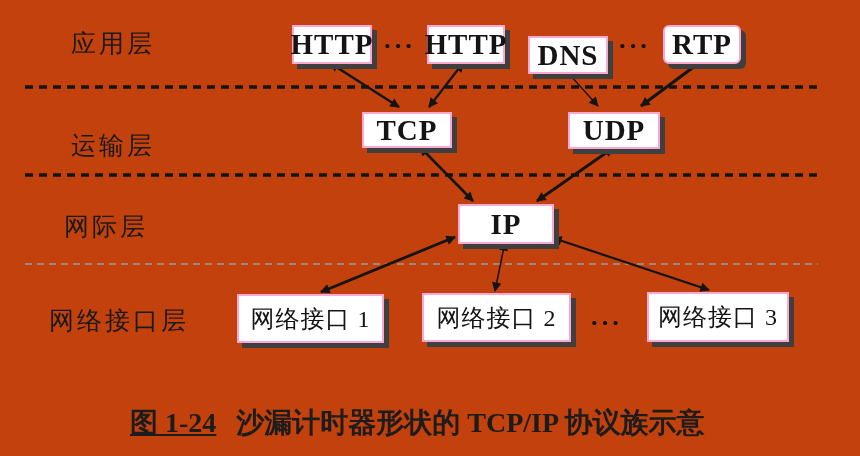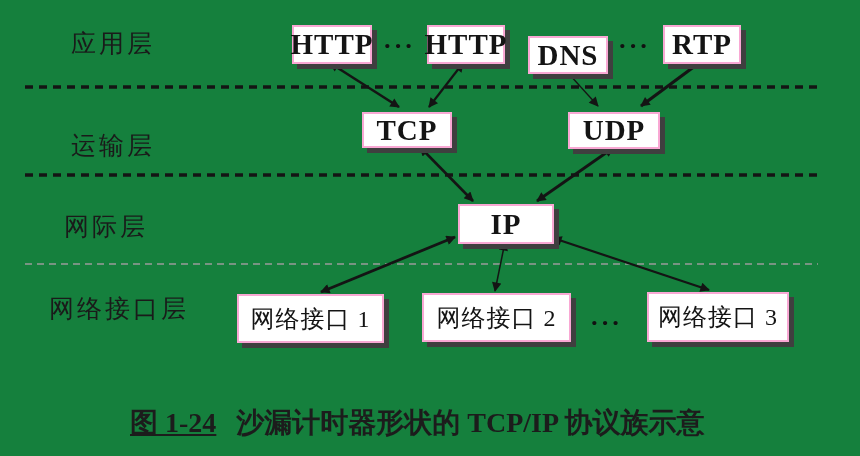--- a/index.html
+++ b/index.html
@@ -1,17 +1,17 @@
 <!DOCTYPE html>
 <html><head>
 <meta charset="utf-8">
 <style>
   html,body{margin:0;padding:0;background:#ffffff;}
   .stage{
-    position:relative;width:860px;height:456px;background:#15803d;overflow:hidden;
+    position:relative;width:860px;height:456px;background:#c2410c;overflow:hidden;
     font-family:"Liberation Serif","DejaVu Serif",serif;color:#141414;
   }
   .layer-label{
     position:absolute;font-size:25px;letter-spacing:3px;color:#1a1a1a;white-space:nowrap;
   }
   .pbox{
     position:absolute;background:#ffffff;border:2px solid #f9a8d4;
     box-shadow:5px 5px 0 0 #3f3f3f;
     display:flex;align-items:center;justify-content:center;
     white-space:nowrap;z-index:3;
@@ -34,21 +34,21 @@
   }
 </style>
 </head>
 <body>
 
 <div class="stage">
 
   <div class="layer-label" style="left:71px;top:27px;">应用层</div>
   <div class="layer-label" style="left:71px;top:116px;margin-top:13px;">运输层</div>
   <div class="layer-label" style="left:64px;top:210px;">网际层</div>
-  <div class="layer-label" style="left:49px;top:292px;">网络接口层</div>
+  <div class="layer-label" style="left:49px;top:304px;">网络接口层</div>
 
   <svg class="arrows" width="860" height="456" viewBox="0 0 860 456">
     <defs>
       <marker id="ah" viewBox="0 0 10 10" refX="9" refY="5" markerWidth="11" markerHeight="9.5" markerUnits="userSpaceOnUse" orient="auto-start-reverse">
         <path d="M0,0 L10,5 L0,10 z" fill="#141414"></path>
       </marker>
     </defs>
 
     <line x1="25" y1="87" x2="818" y2="87" stroke="#141414" stroke-width="3.5" stroke-dasharray="8 6"></line>
     <line x1="25" y1="175" x2="818" y2="175" stroke="#141414" stroke-width="3.5" stroke-dasharray="8 6"></line>
@@ -65,21 +65,21 @@
     <line x1="455" y1="237" x2="321" y2="292" stroke="#141414" stroke-width="2.8" marker-start="url(#ah)" marker-end="url(#ah)"></line>
     <line x1="505" y1="242" x2="495" y2="291" stroke="#141414" stroke-width="1.5" marker-start="url(#ah)" marker-end="url(#ah)"></line>
     <line x1="553" y1="238" x2="709" y2="290" stroke="#141414" stroke-width="2.2" marker-start="url(#ah)" marker-end="url(#ah)"></line>
   </svg>
 
   <div class="pbox en" style="left:292px;top:25px;width:76px;height:35px;">HTTP</div>
   <div class="dots" style="left:383px;top:33px;">···</div>
   <div class="pbox en" style="left:427px;top:25px;width:74px;height:35px;">HTTP</div>
   <div class="pbox en" style="left:528px;top:26px;width:76px;height:34px;margin-top:10px;">DNS</div>
   <div class="dots" style="left:618px;top:33px;">···</div>
-  <div class="pbox en" style="left:663px;top:25px;width:74px;height:35px;">RTP</div>
+  <div class="pbox en" style="left:663px;top:25px;width:74px;height:35px;border-radius:6px;">RTP</div>
 
   <div class="pbox en" style="left:362px;top:112px;width:86px;height:32px;">TCP</div>
   <div class="pbox en" style="left:568px;top:112px;width:88px;height:33px;">UDP</div>
 
   <div class="pbox en" style="left:458px;top:204px;width:92px;height:36px;">IP</div>
 
   <div class="pbox cn" style="left:237px;top:294px;width:143px;height:45px;">网络接口 1</div>
   <div class="pbox cn" style="left:422px;top:293px;width:145px;height:45px;">网络接口 2</div>
   <div class="dots" style="left:590px;top:310px;">···</div>
   <div class="pbox cn" style="left:647px;top:292px;width:138px;height:46px;">网络接口 3</div>

